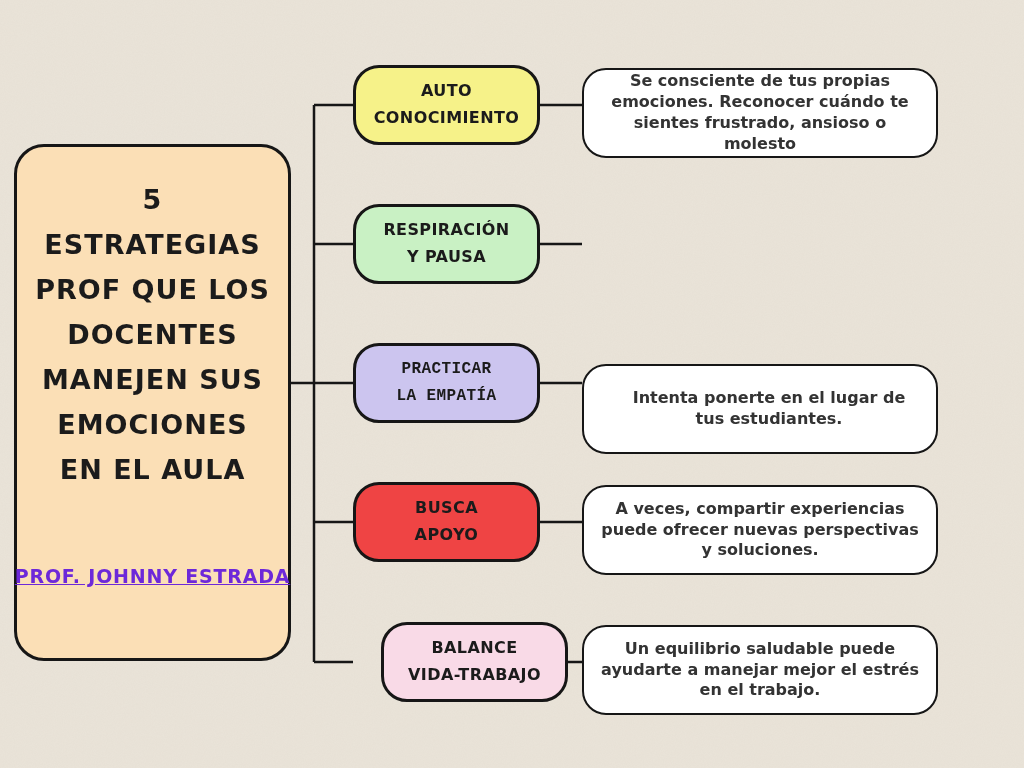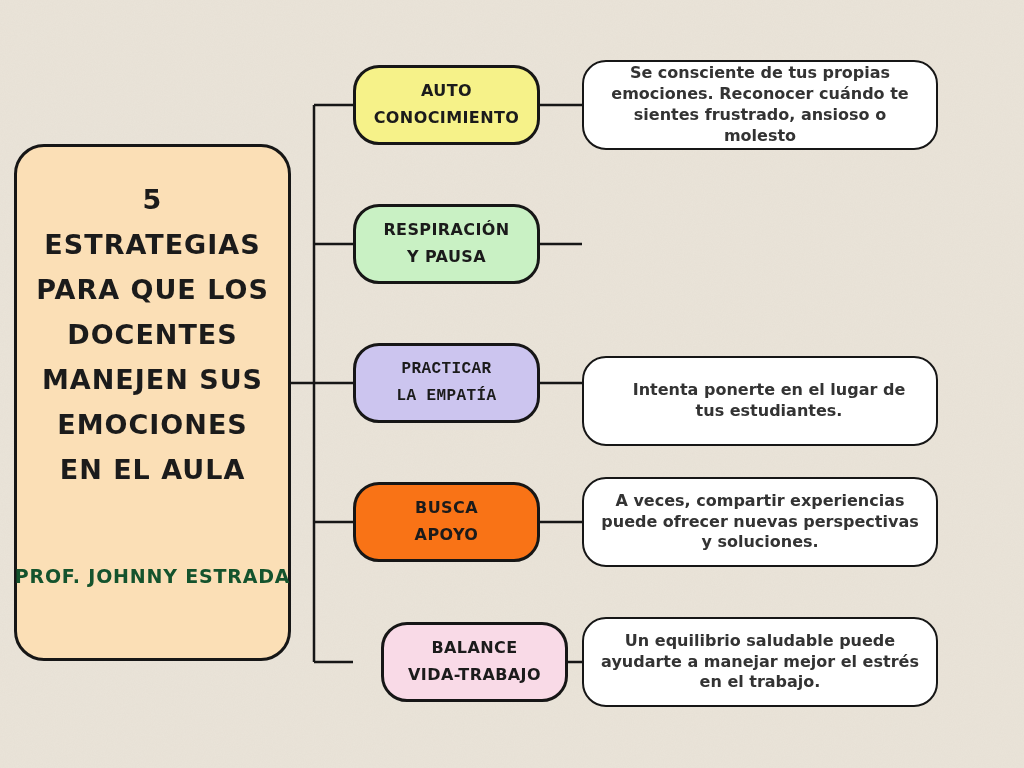--- a/index.html
+++ b/index.html
@@ -53,22 +53,23 @@
     letter-spacing: 1px;
     line-height: 45px;
     color: #1b1b1b;
     white-space: nowrap;
   }
   .topic-author {
     margin-top: 73px;
     font-weight: bold;
     font-size: 19px;
     letter-spacing: 0.8px;
-    color: #14532d;
+    color: #6d28d9;
     white-space: nowrap;
+    text-decoration: underline;
   }
   .node {
     position: absolute;
     left: 353px;
     width: 187px;
     height: 80px;
     box-sizing: border-box;
     border: 3px solid #161616;
     border-radius: 26px;
     display: flex;
@@ -89,20 +90,21 @@
     height: 90px;
     box-sizing: border-box;
     background: #ffffff;
     border: 2.5px solid #161616;
     border-radius: 24px;
     display: flex;
     align-items: center;
     justify-content: center;
     text-align: center;
     padding: 4px 17px;
+    margin-top: 8px;
   }
   .card p {
     margin: 0;
     font-weight: bold;
     font-size: 16px;
     line-height: 1.3;
     color: #333333;
   }
   .node.r1 { top: 65px;  }
   .node.r2 { top: 204px; }
@@ -141,21 +143,21 @@
       <path d="M540 383 H582"></path>
       <path d="M540 522 H582"></path>
       <path d="M540 662 H582"></path>
     </g>
   </svg>
 
   <div class="main-topic" style="background-color: rgb(251, 223, 182);">
     <div class="topic-title">
       <div>5</div>
       <div>ESTRATEGIAS</div>
-      <div>PARA QUE LOS</div>
+      <div>PROF QUE LOS</div>
       <div>DOCENTES</div>
       <div>MANEJEN SUS</div>
       <div>EMOCIONES</div>
       <div>EN EL AULA</div>
     </div>
     <div class="topic-author">PROF. JOHNNY ESTRADA</div>
   </div>
 
   <div class="node r1" style="background-color: rgb(246, 242, 137);">
     <div>AUTO</div>
@@ -171,21 +173,21 @@
   </div>
 
   <div class="node r3" style="background-color: rgb(204, 197, 239);">
     <div>PRACTICAR</div>
     <div>LA EMPATÍA</div>
   </div>
   <div class="card r3">
     <p>Intenta ponerte en el lugar de tus estudiantes.</p>
   </div>
 
-  <div class="node r4" style="background-color: #f97316;">
+  <div class="node r4" style="background-color: #ef4444;">
     <div>BUSCA</div>
     <div>APOYO</div>
   </div>
   <div class="card r4">
     <p>A veces, compartir experiencias puede ofrecer nuevas perspectivas y soluciones.</p>
   </div>
 
   <div class="node r5" style="background-color: rgb(249, 218, 231); margin-left: 28px;">
     <div>BALANCE</div>
     <div>VIDA-TRABAJO</div>

